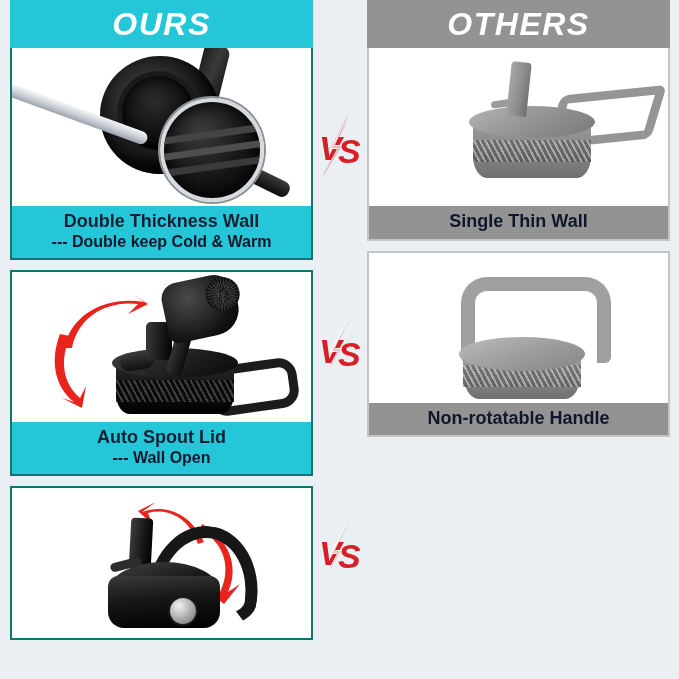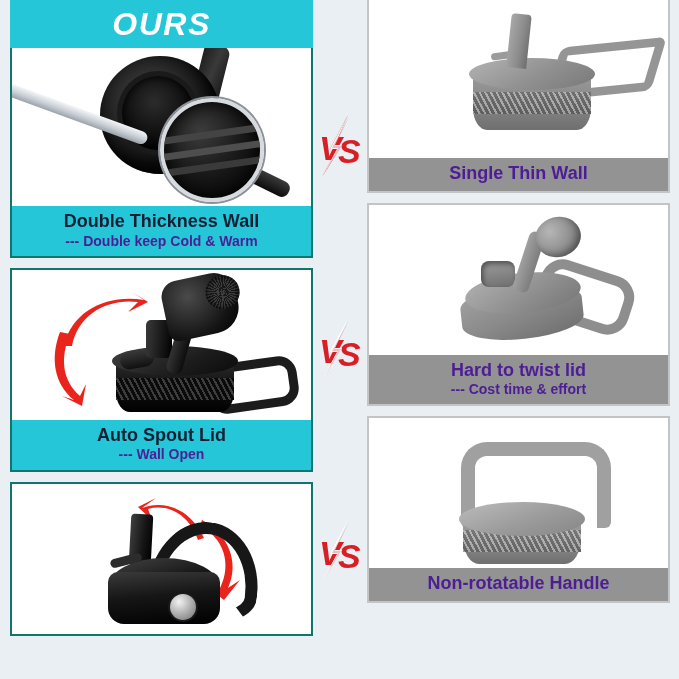--- a/index.html
+++ b/index.html
@@ -70,27 +70,27 @@
   .col-ours   .panel-caption { background: #26c6d9; }
   .col-others .panel-caption { background: #939393; }
 
   .cap-title {
     display: block;
     font-size: 18px;
     font-weight: bold;
   }
   .cap-sub {
     display: block;
-    font-size: 14px;
+    font-size: 16px;
     font-weight: bold;
-    color: #4c1d95;
+    color: #0f172a;
     margin-top: 1px;
   }
   .col-ours   .cap-title { color: #132034; }
-  .col-others .cap-title { color: #4c1d95; }
+  .col-others .cap-title { color: #0f172a; }
   .cap-sub:empty { display: none; }
 
   
   .panel.first { margin-top: 0; border-top: 0; }
 
   
   .vs {
     position: absolute;
     left: 318px;
     width: 46px;
@@ -494,54 +494,39 @@
           <div class="fh-body"></div>
           <div class="fh-pivot"></div>
         </div>
       </div>
     </div>
 
   </div>
 
   <div class="col col-others">
 
+    <div class="col-header">OTHERS</div>
 
     <div class="panel first">
       <div class="panel-media">
         <div class="art">
           <div class="g-loop"></div>
           <div class="g-lid-base"></div>
           <div class="g-lid-knurl"></div>
           <div class="g-lid-top"></div>
           <div class="g-tab"></div>
           <div class="g-spout"></div>
         </div>
       </div>
       <div class="panel-caption">
         <span class="cap-title">Single Thin Wall</span>
 
       </div>
     </div>
 
-    <div class="panel short">
-      <div class="panel-media">
-        <div class="art">
-          <div class="ht-loop"></div>
-          <div class="ht-base"></div>
-          <div class="ht-plate"></div>
-          <div class="ht-spout"></div>
-          <div class="ht-arm"></div>
-          <div class="ht-cap"></div>
-        </div>
-      </div>
-      <div class="panel-caption">
-        <span class="cap-title">Hard to twist lid</span>
-        <span class="cap-sub">--- Cost time &amp; effort</span>
-      </div>
-    </div>
 
     <div class="panel short">
       <div class="panel-media">
         <div class="art">
           <div class="nr-handle"></div>
           <div class="nr-base"></div>
           <div class="nr-knurl"></div>
           <div class="nr-top"></div>
         </div>
       </div>

